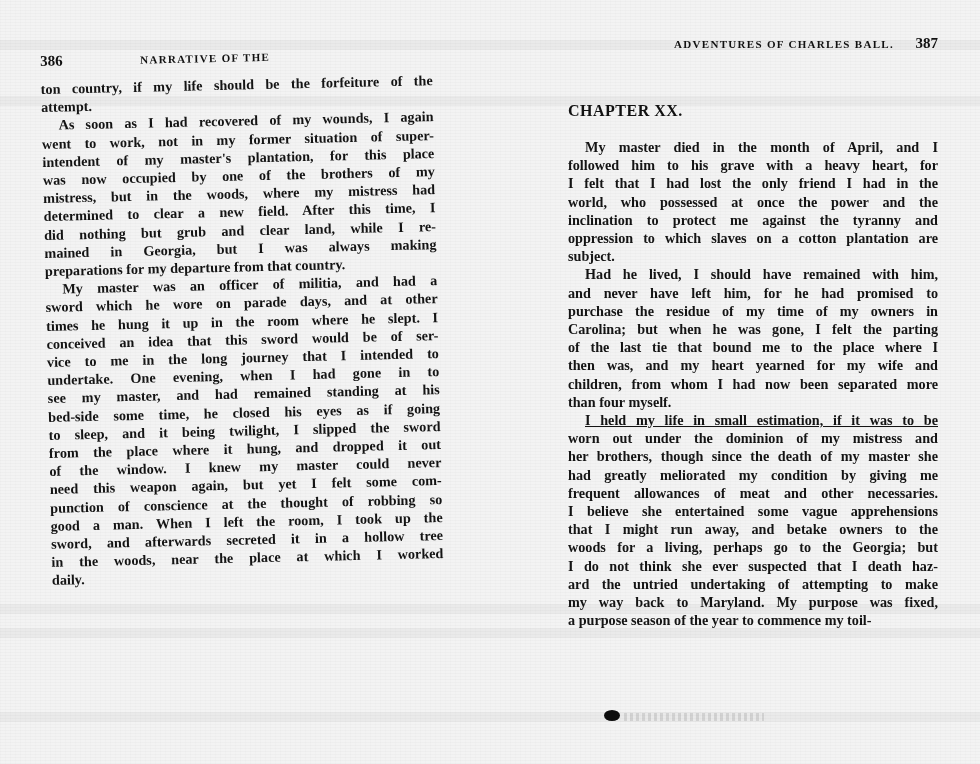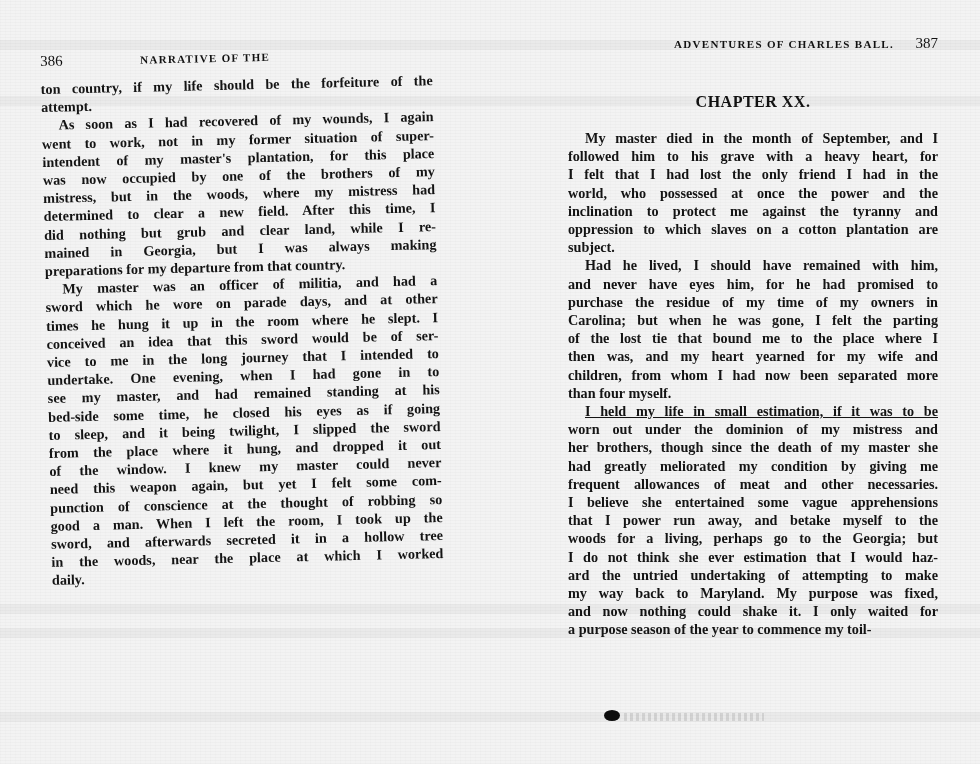--- a/index.html
+++ b/index.html
@@ -49,35 +49,34 @@
     .running-head {
       position: relative;
       height: 22px;
       font-size: 11px;
       letter-spacing: 1.3px;
       font-weight: bold;
       text-transform: uppercase;
     }
     .page-num {
       font-size: 15px;
-      font-weight: normal;
+      font-weight: bold;
       letter-spacing: 0;
       position: absolute;
       top: -3px;
     }
     .page-left .page-num { left: 0; }
     .page-left .head-title { position: absolute; left: 100px; top: 0; }
     .page-right .page-num { right: 0; }
     .page-right .head-title { position: absolute; right: 44px; top: 0; }
     .chapter {
-      text-align: center;
       font-size: 16px;
       font-weight: bold;
       letter-spacing: 0.5px;
-      margin: 33px 0 18px 0;
+      margin: 42px 0 18px 0;
     }
     .body-text {
       font-size: 14.2px;
       line-height: 18.2px;
       text-align: justify;
       font-weight: bold;
       color: #141414;
     }
     .page-left .body-text { margin-top: 2px; }
     .body-text p {
@@ -165,50 +164,49 @@
 </div>
 
 <div class="page page-right">
   <div class="running-head">
     <span class="head-title">ADVENTURES OF CHARLES BALL.</span>
     <span class="page-num">387</span>
   </div>
   <div class="chapter">CHAPTER XX.</div>
   <div class="body-text" id="right-body">
       <p>
-        <span class="line" style="padding-left: 17px;">My master died in the month of September, and I</span>
+        <span class="line" style="padding-left: 17px;">My master died in the month of April, and I</span>
         <span class="line">followed him to his grave with a heavy heart, for</span>
         <span class="line">I felt that I had lost the only friend I had in the</span>
         <span class="line">world, who possessed at once the power and the</span>
         <span class="line">inclination to protect me against the tyranny and</span>
         <span class="line">oppression to which slaves on a cotton plantation are</span>
         <span class="line last">subject.</span>
       </p>
       <p>
         <span class="line" style="padding-left: 17px;">Had he lived, I should have remained with him,</span>
-        <span class="line">and never have eyes him, for he had promised to</span>
+        <span class="line">and never have left him, for he had promised to</span>
         <span class="line">purchase the residue of my time of my owners in</span>
         <span class="line">Carolina; but when he was gone, I felt the parting</span>
-        <span class="line">of the lost tie that bound me to the place where I</span>
+        <span class="line">of the last tie that bound me to the place where I</span>
         <span class="line">then was, and my heart yearned for my wife and</span>
         <span class="line">children, from whom I had now been separated more</span>
         <span class="line last">than four myself.</span>
       </p>
       <p>
         <span class="line" style="padding-left: 17px; text-decoration: underline;">I held my life in small estimation, if it was to be</span>
         <span class="line">worn out under the dominion of my mistress and</span>
         <span class="line">her brothers, though since the death of my master she</span>
         <span class="line">had greatly meliorated my condition by giving me</span>
         <span class="line">frequent allowances of meat and other necessaries.</span>
         <span class="line">I believe she entertained some vague apprehensions</span>
-        <span class="line">that I power run away, and betake myself to the</span>
+        <span class="line">that I might run away, and betake owners to the</span>
         <span class="line">woods for a living, perhaps go to the Georgia; but</span>
-        <span class="line">I do not think she ever estimation that I would haz-</span>
+        <span class="line">I do not think she ever suspected that I death haz-</span>
         <span class="line">ard the untried undertaking of attempting to make</span>
         <span class="line">my way back to Maryland. My purpose was fixed,</span>
-        <span class="line">and now nothing could shake it. I only waited for</span>
         <span class="line last">a purpose season of the year to commence my toil-</span>
       </p>
     </div>
 </div>
 
 <div class="blot"></div>
 <div class="smudge"></div>
 
 </body></html>

